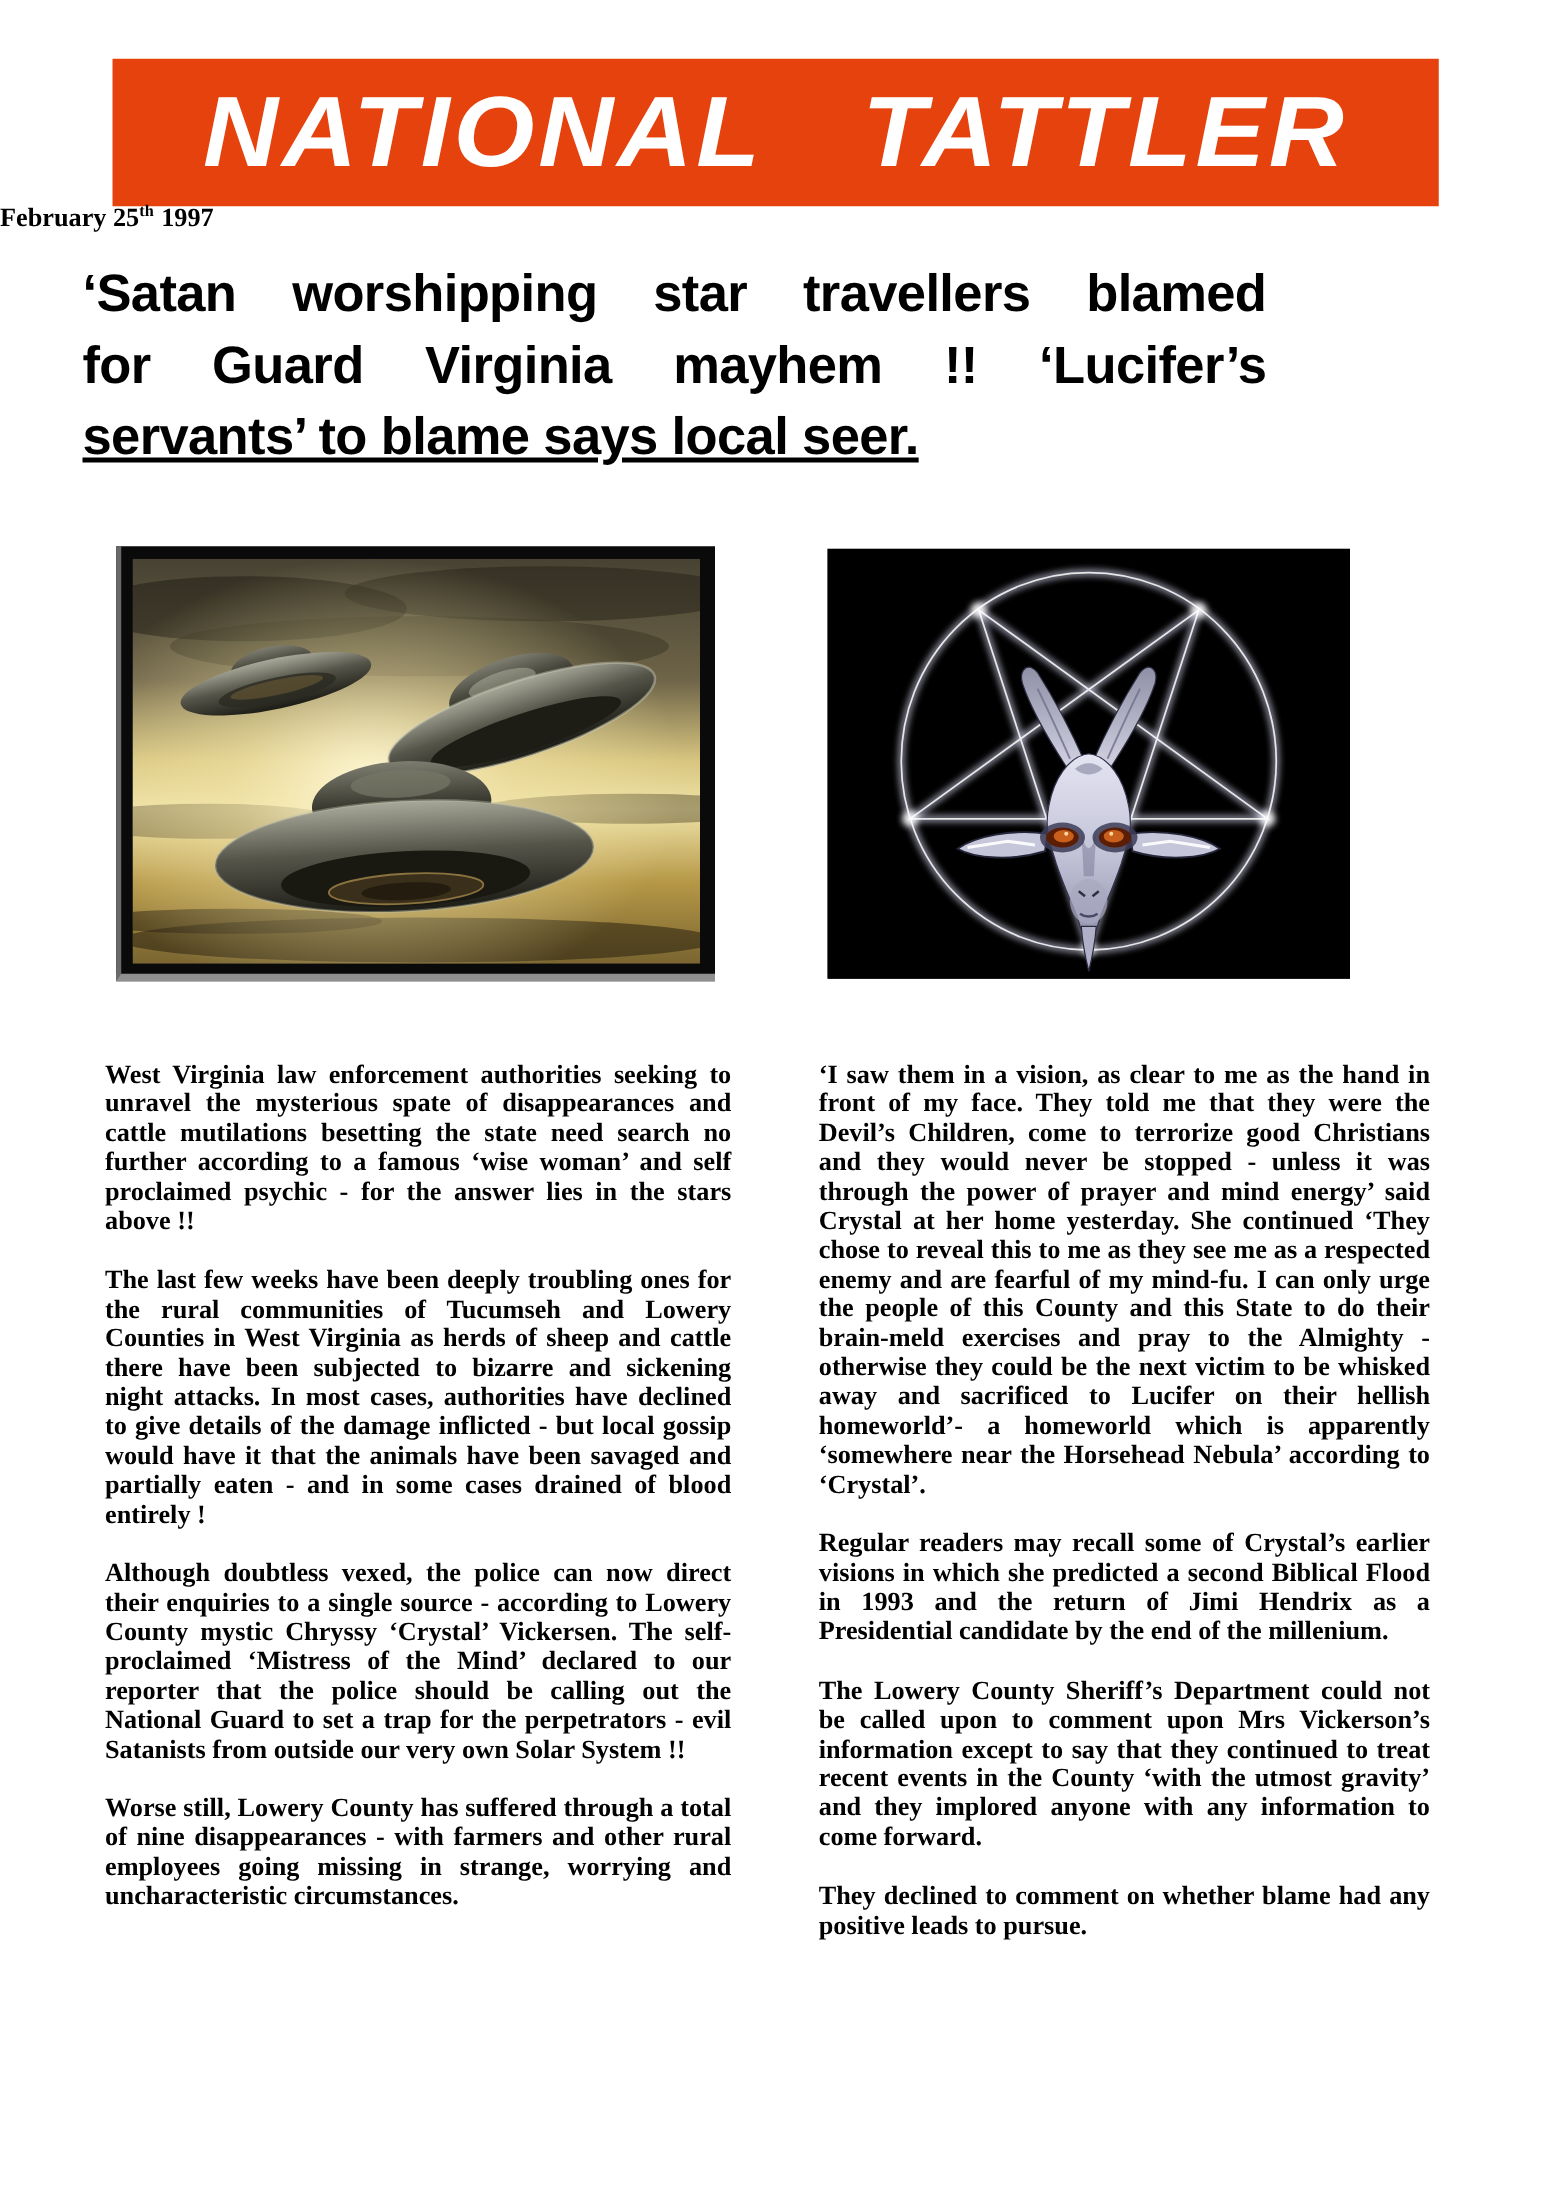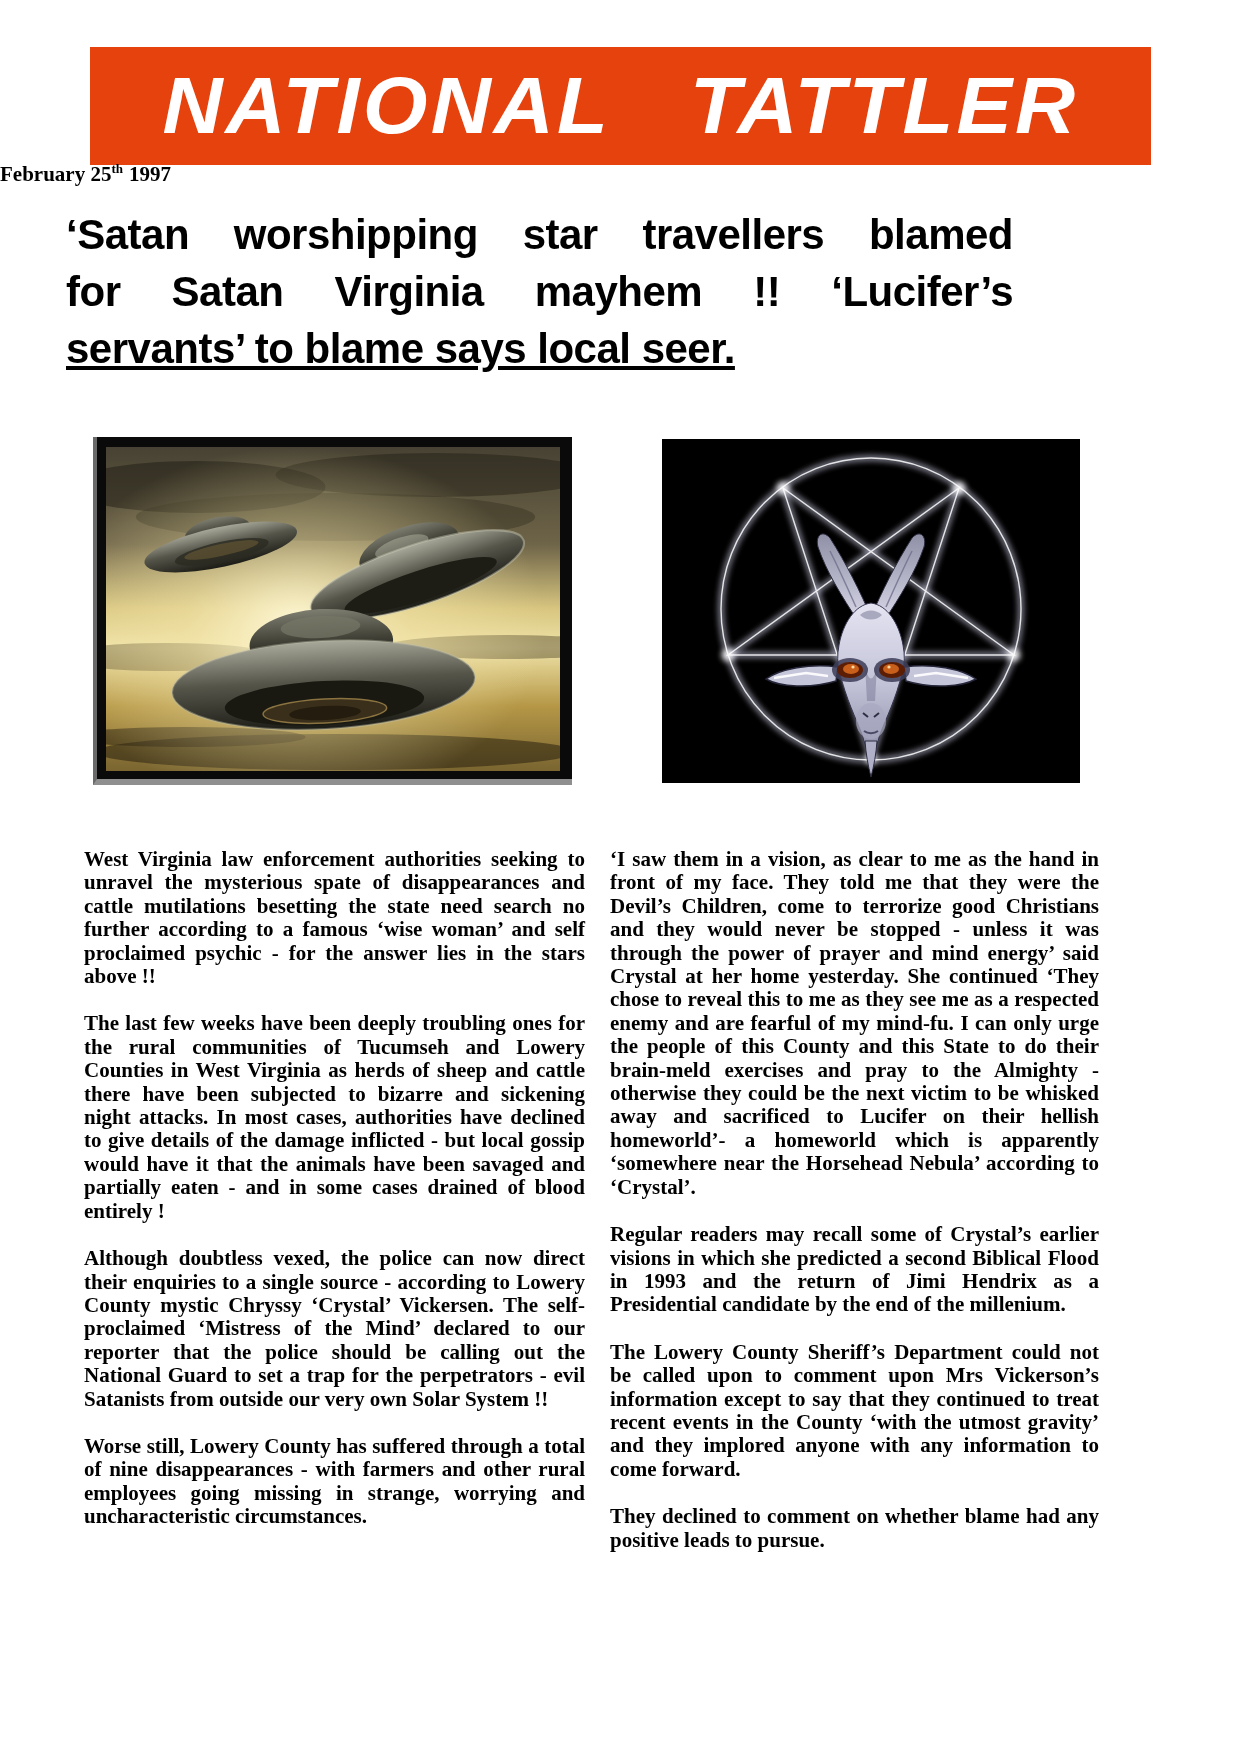--- a/index.html
+++ b/index.html
@@ -99,38 +99,38 @@
     position: absolute;
     top: 848px;
     font-weight: bold;
     font-size: 21px;
     line-height: 23.4px;
     text-align: justify;
     font-family: Liberation Serif, serif;
   }
   .col p { margin: 0 0 24px 0; }
   .col-left  { left: 84px;  width: 501px; }
-  .col-right { left: 610px; width: 489px; }
+  .col-right { left: 655px; width: 489px; }
 </style>
 </head>
 <body>
 
 <div class="page">
 
   <div class="masthead">
     <div class="masthead-text">NATIONAL TATTLER</div>
   </div>
 
   <div class="dateline">
     <span>February 25</span><span class="sup">th</span><span class="suffix">1997</span>
   </div>
 
   <div class="headline">
     <div class="hl-line">‘Satan worshipping star travellers blamed</div>
-    <div class="hl-line">for Satan Virginia mayhem !! ‘Lucifer’s</div>
+    <div class="hl-line">for Guard Virginia mayhem !! ‘Lucifer’s</div>
     <div class="hl-line last">servants’ to blame says local seer.</div>
   </div>
 
   <div class="photo-ufo-frame">
     <svg viewBox="0 0 455 324" preserveAspectRatio="none">
       <defs>
         <linearGradient id="sky" x1="0" y1="0" x2="0" y2="1">
           <stop offset="0" stop-color="#474233"></stop>
           <stop offset="0.30" stop-color="#6e6448"></stop>
           <stop offset="0.50" stop-color="#d8c680"></stop>

